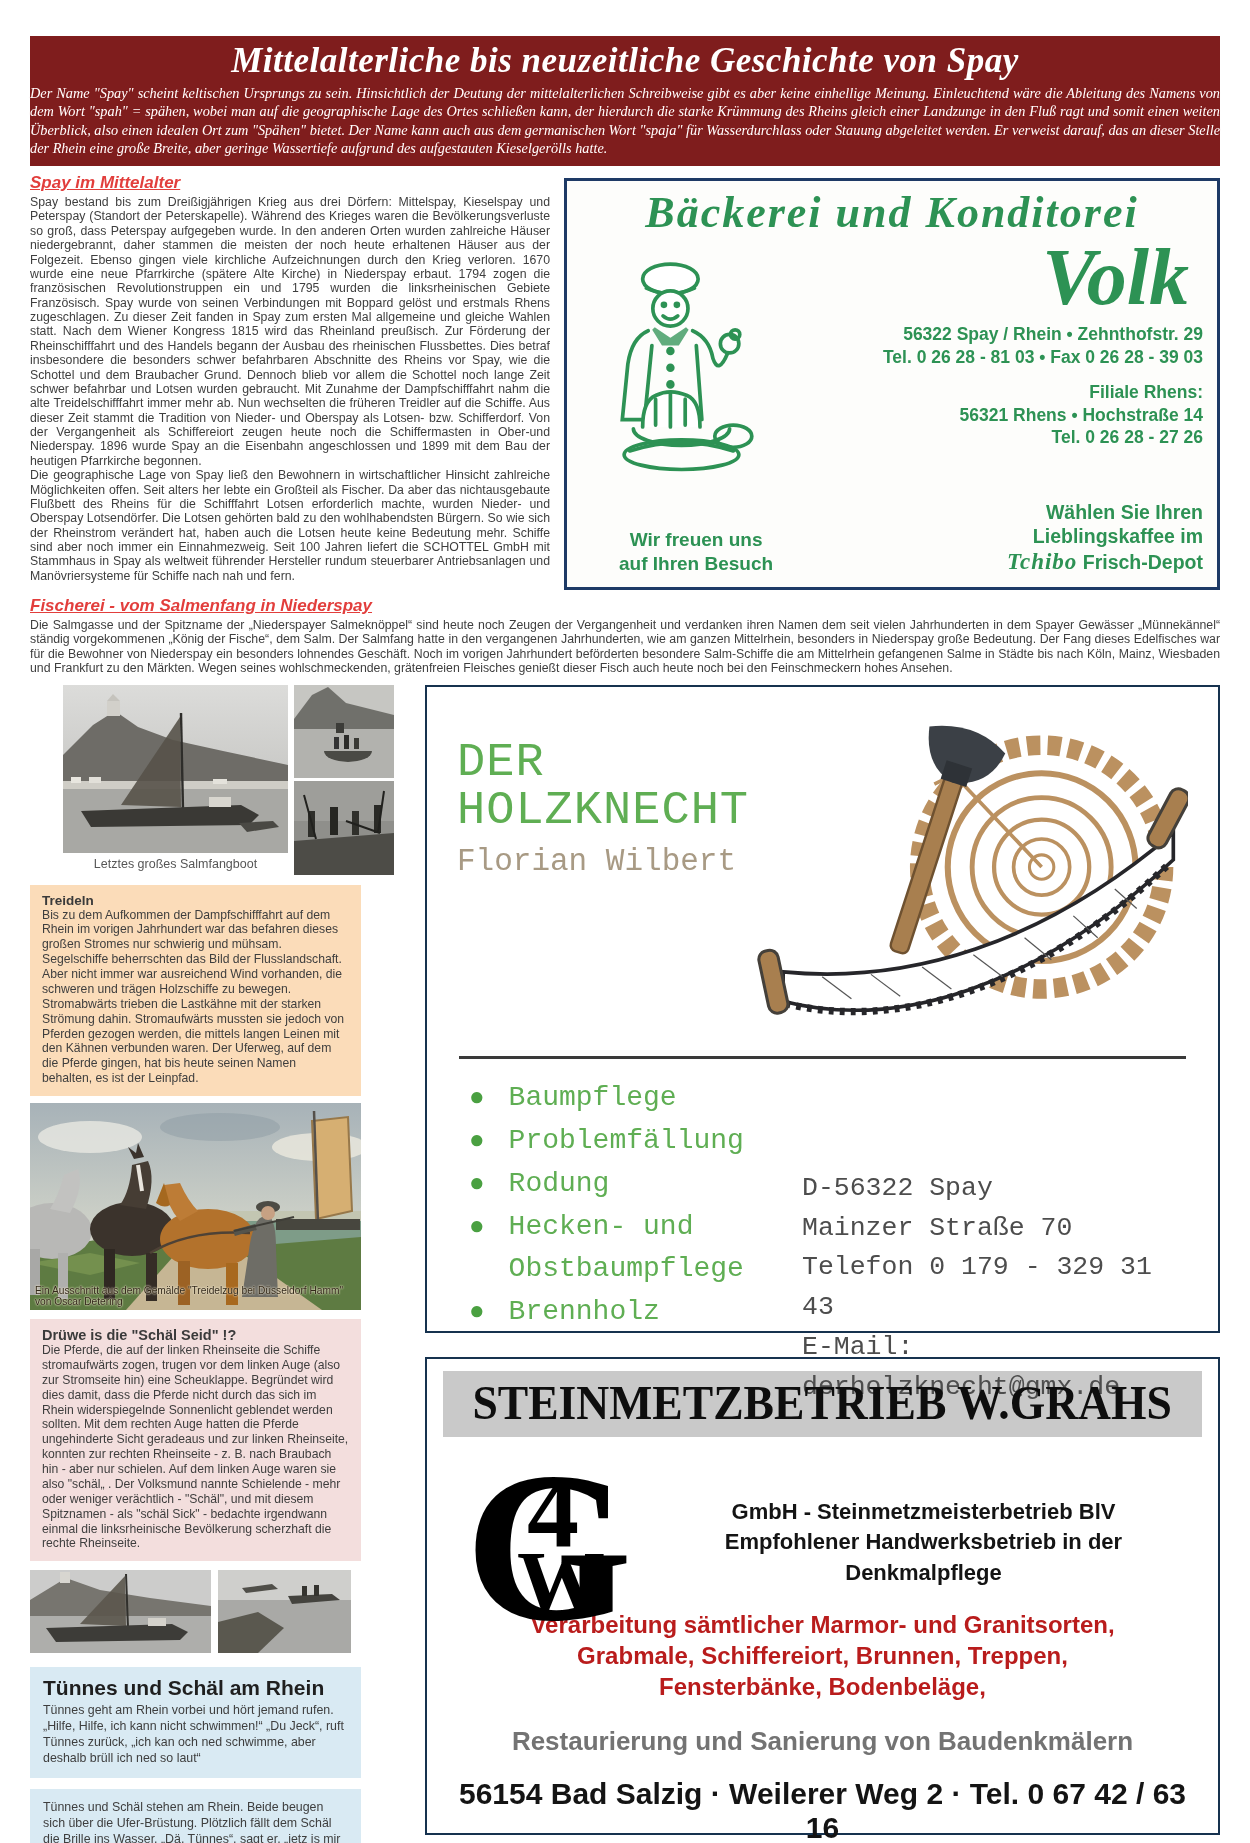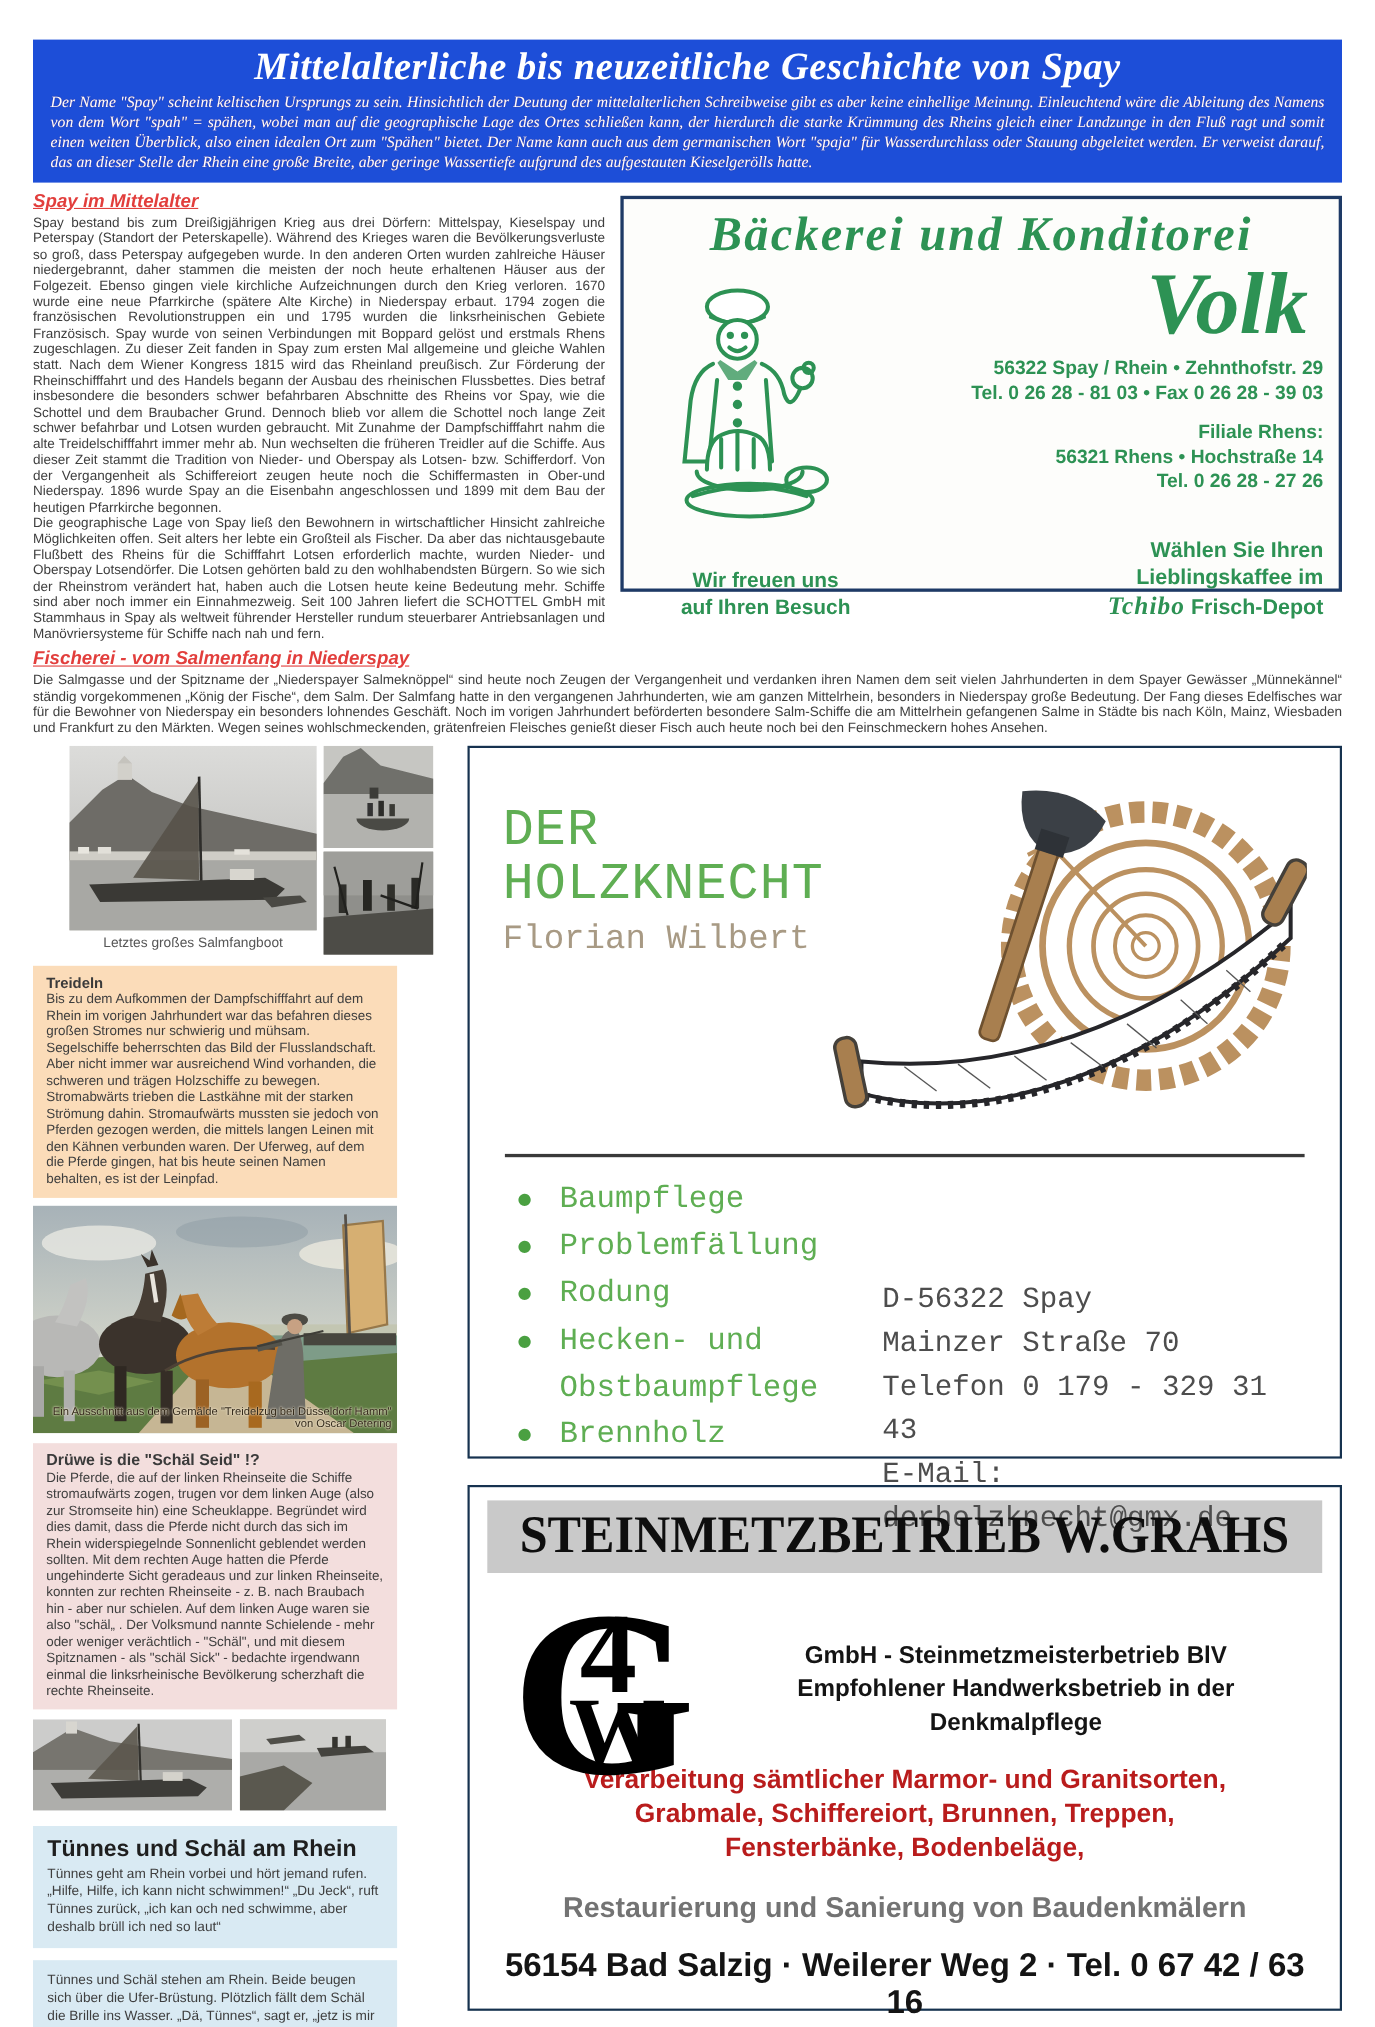--- a/index.html
+++ b/index.html
@@ -4,21 +4,21 @@
 <style>
   * { box-sizing: border-box; }
   html,body { margin:0; padding:0; background:#ffffff; }
   .page {
     width:1250px; height:1843px; margin:0 auto; position:relative; overflow:hidden;
     background:#ffffff; padding:36px 30px 10px;
     font-family:"Liberation Sans", sans-serif; color:#3e3e3e;
   }
 
   
-  .banner { background:#1d4ed8; color:#ffffff; padding:3px 16px 8px; }
+  .banner { background:#7f1d1d; color:#ffffff; padding:3px 0 8px; }
   .banner-title {
     font-family:"Liberation Serif", serif; font-style:italic; font-weight:bold;
     font-size:35px; text-align:center; letter-spacing:.5px; line-height:1.25;
   }
   .banner-intro {
     font-family:"Liberation Serif", serif; font-style:italic;
     font-size:14.3px; line-height:1.3; text-align:justify; margin-top:1px;
     text-shadow:0 0 1px rgba(160,30,30,.55);
   }
 
@@ -28,21 +28,21 @@
     font-size:17px; margin:5px 0 2px;
   }
   .body-text { font-size:12.3px; line-height:1.17; text-align:justify; }
   .body-text + .body-text { margin-top:0; }
 
   
   .row1 { display:flex; gap:14px; margin-top:2px; }
   .row1-left { width:520px; flex-shrink:0; }
 
   .volk-box {
-    flex:1; border:3px solid #1e3a66; margin-top:10px; height:360px;
+    flex:1; border:3px solid #1e3a66; margin-top:10px; height:412px;
     padding:8px 14px 10px; display:flex; flex-direction:column; background:#fdfdfb;
   }
   .volk-script {
     font-family:"Liberation Serif", serif; font-style:italic; font-weight:bold;
     color:#2d9254; font-size:44px; text-align:center; letter-spacing:2px; line-height:1.1;
   }
   .volk-mid { display:flex; flex:1; margin-top:2px; }
   .volk-baker { width:200px; flex-shrink:0; display:flex; align-items:flex-start; justify-content:center; padding-top:14px; }
   .volk-right { flex:1; text-align:right; color:#2d9254; font-weight:bold; }
   .volk-name {
@@ -70,21 +70,21 @@
   .photo-stack { display:flex; flex-direction:column; gap:3px; }
   svg.ph { display:block; }
 
   .info-box { padding:8px 12px 10px; margin-top:9px; }
   .box-heading { font-weight:bold; font-size:13.5px; color:#3a3a3a; }
   .info-box .body-text { text-align:left; font-size:12.2px; line-height:1.22; }
   .treideln-box { background:#fbdcb9; margin-top:10px; }
   .druewe-box { background:#f3dedd; }
   .druewe-box .box-heading { font-size:14.5px; }
 
-  .painting-wrap { position:relative; margin-top:7px; width:331px; height:207px;text-align:right; }
+  .painting-wrap { position:relative; margin-top:7px; width:331px; height:207px; }
   .painting-caption {
     position:absolute; left:5px; right:5px; bottom:3px;
     font-size:10.2px; color:#33291a; text-shadow:0 0 2px #efe6cf,0 0 2px #efe6cf; line-height:1.1;
   }
 
   .photo-row2 { display:flex; gap:7px; margin-top:9px; }
 
   .tuennes-box { background:#d9eaf3; padding:9px 13px 11px; margin-top:14px; }
   .tuennes-title { font-size:21px; font-weight:bold; color:#1f1f1f; margin-bottom:3px; }
   .tuennes-box .body-text { text-align:left; font-size:12.4px; line-height:1.28; }

